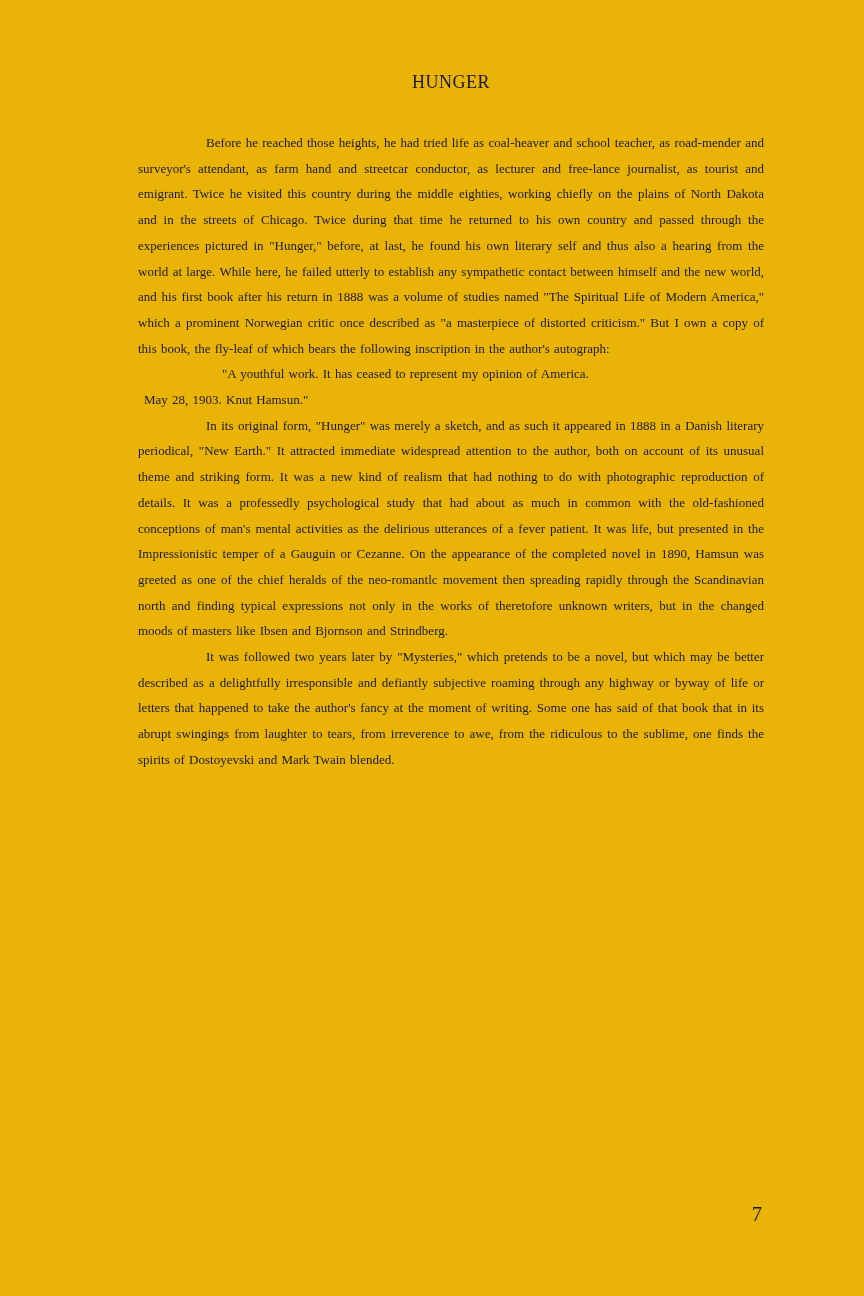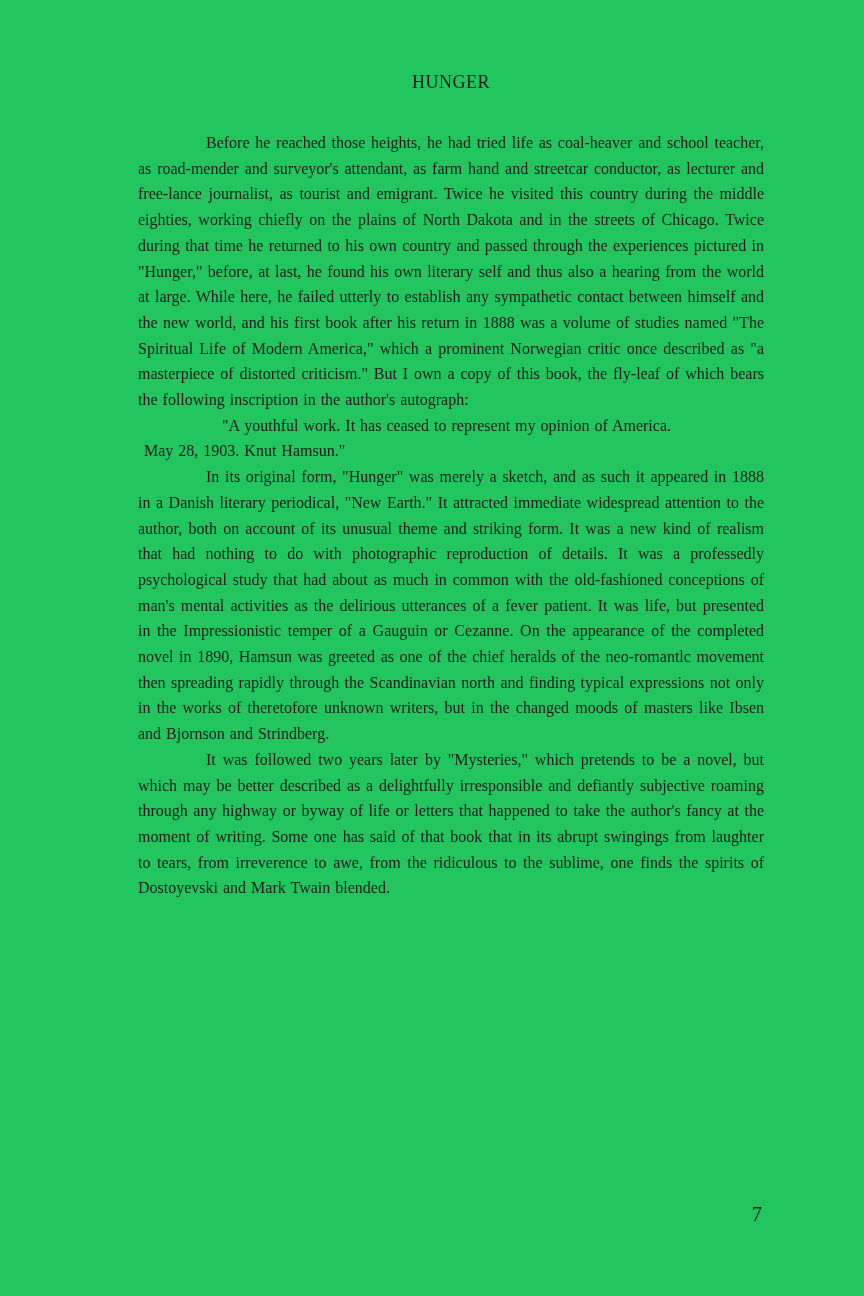--- a/index.html
+++ b/index.html
@@ -5,41 +5,41 @@
   html, body {
     margin: 0;
     padding: 0;
     background: #e8e8e8;
   }
   .page {
     position: relative;
     width: 864px;
     height: 1296px;
     margin: 0 auto;
-    background: #22c55e;
+    background: #eab308;
     font-family: "Liberation Serif", serif;
     color: #1b1b1b;
     overflow: hidden;
   }
   .content {
     position: absolute;
     left: 138px;
     top: 72px;
     width: 626px;
   }
   .title {
     text-align: center;
     font-size: 18px;
     letter-spacing: 0.5px;
     margin: 0 0 37px 0;
     font-weight: normal;
   }
   .content p {
     margin: 0;
-    font-size: 16px;
+    font-size: 13px;
     line-height: 25.7px;
     text-align: justify;
     word-spacing: 1px;
   }
   .indent-normal { text-indent: 68px; }
   .indent-quote  { text-indent: 84px; }
   .dateline {
     text-align: left !important;
     text-indent: 6px;
   }

